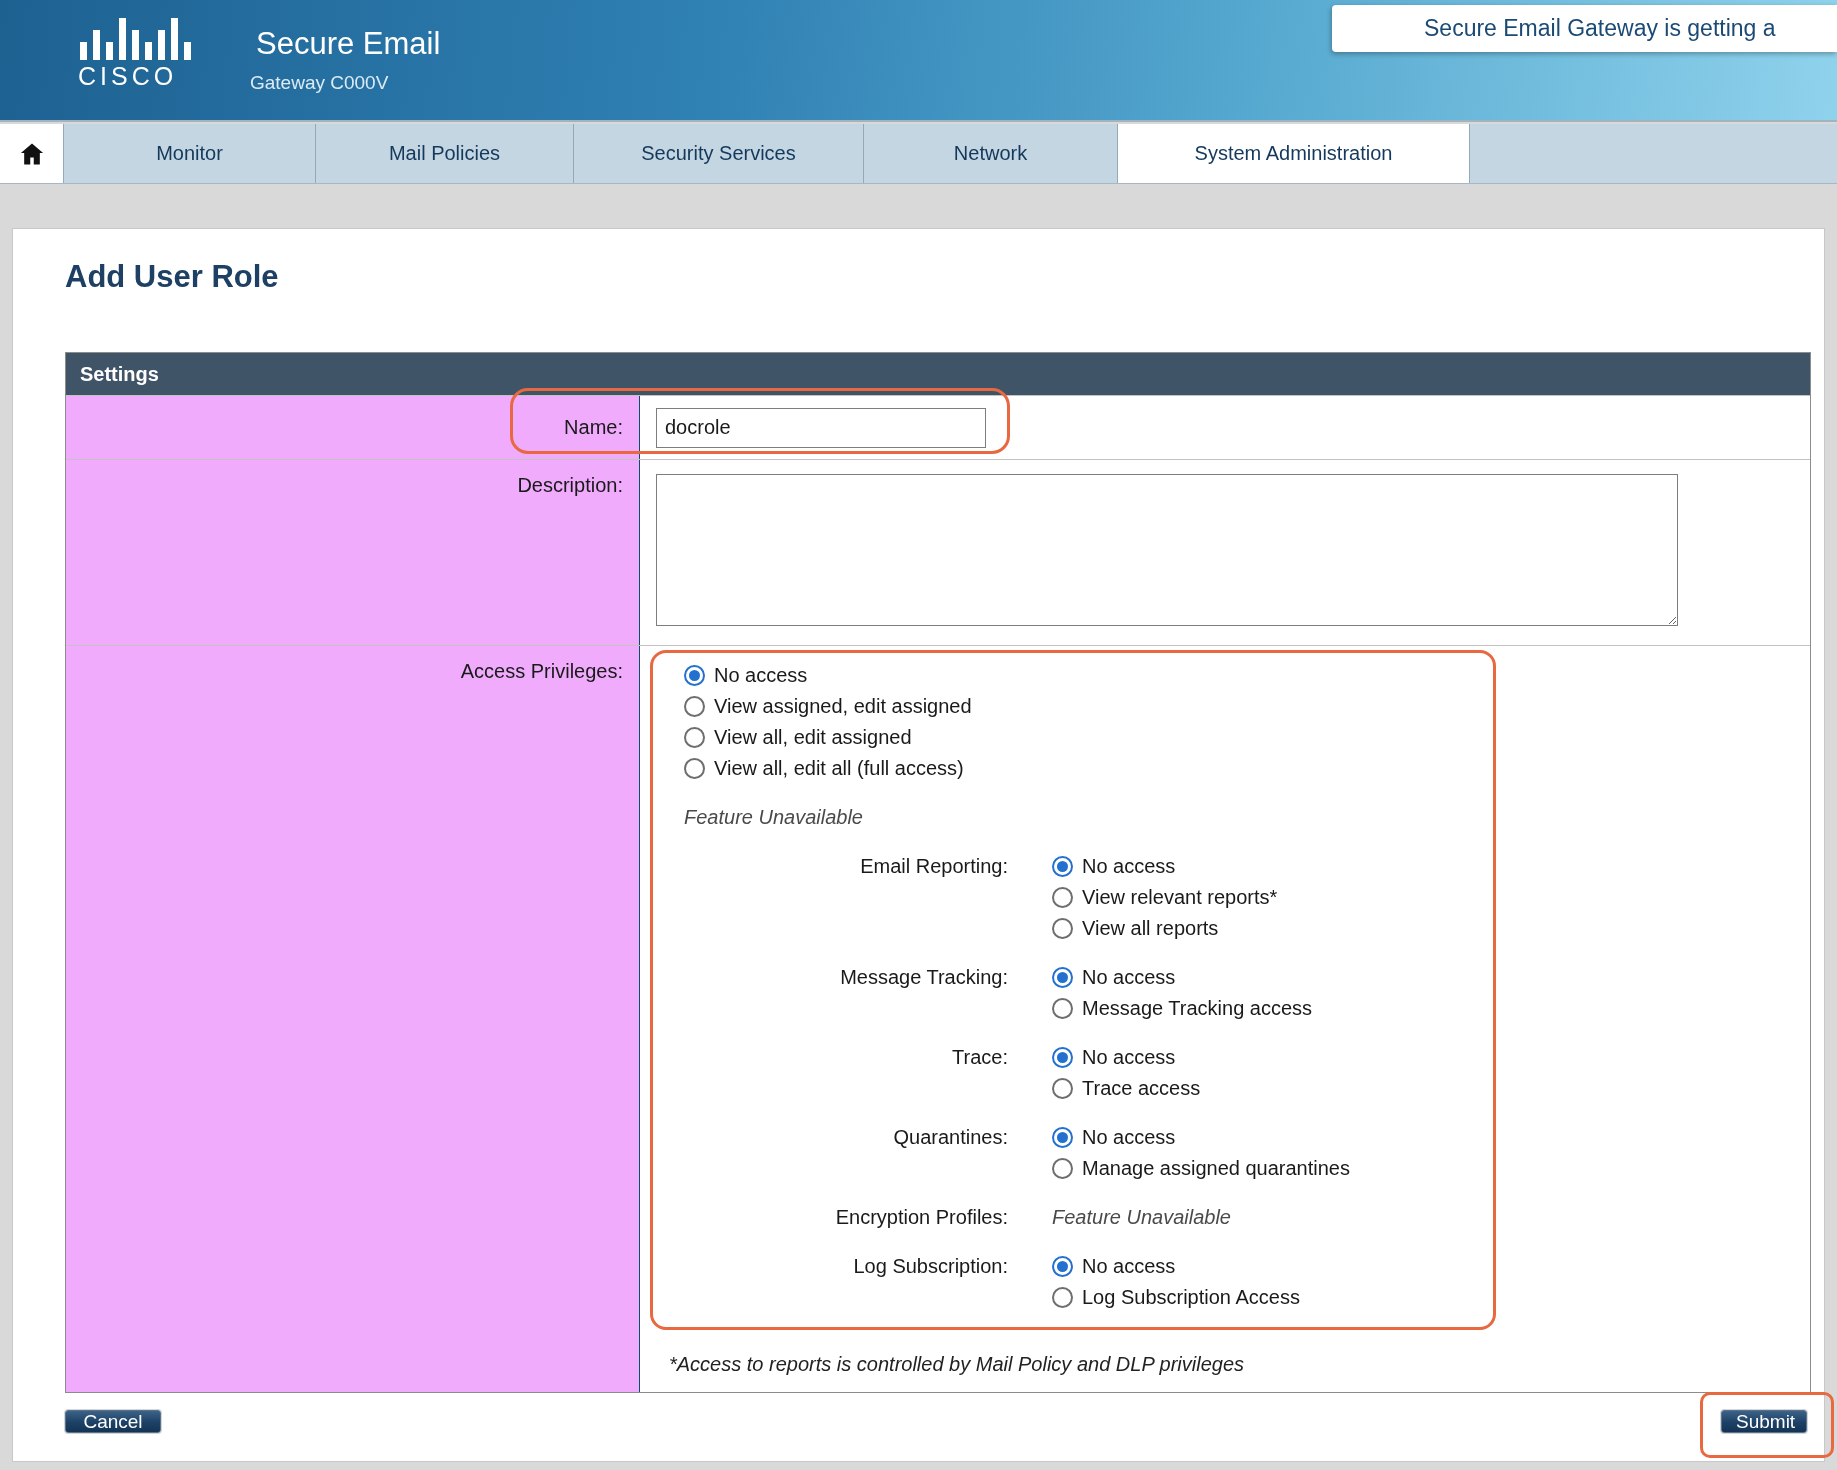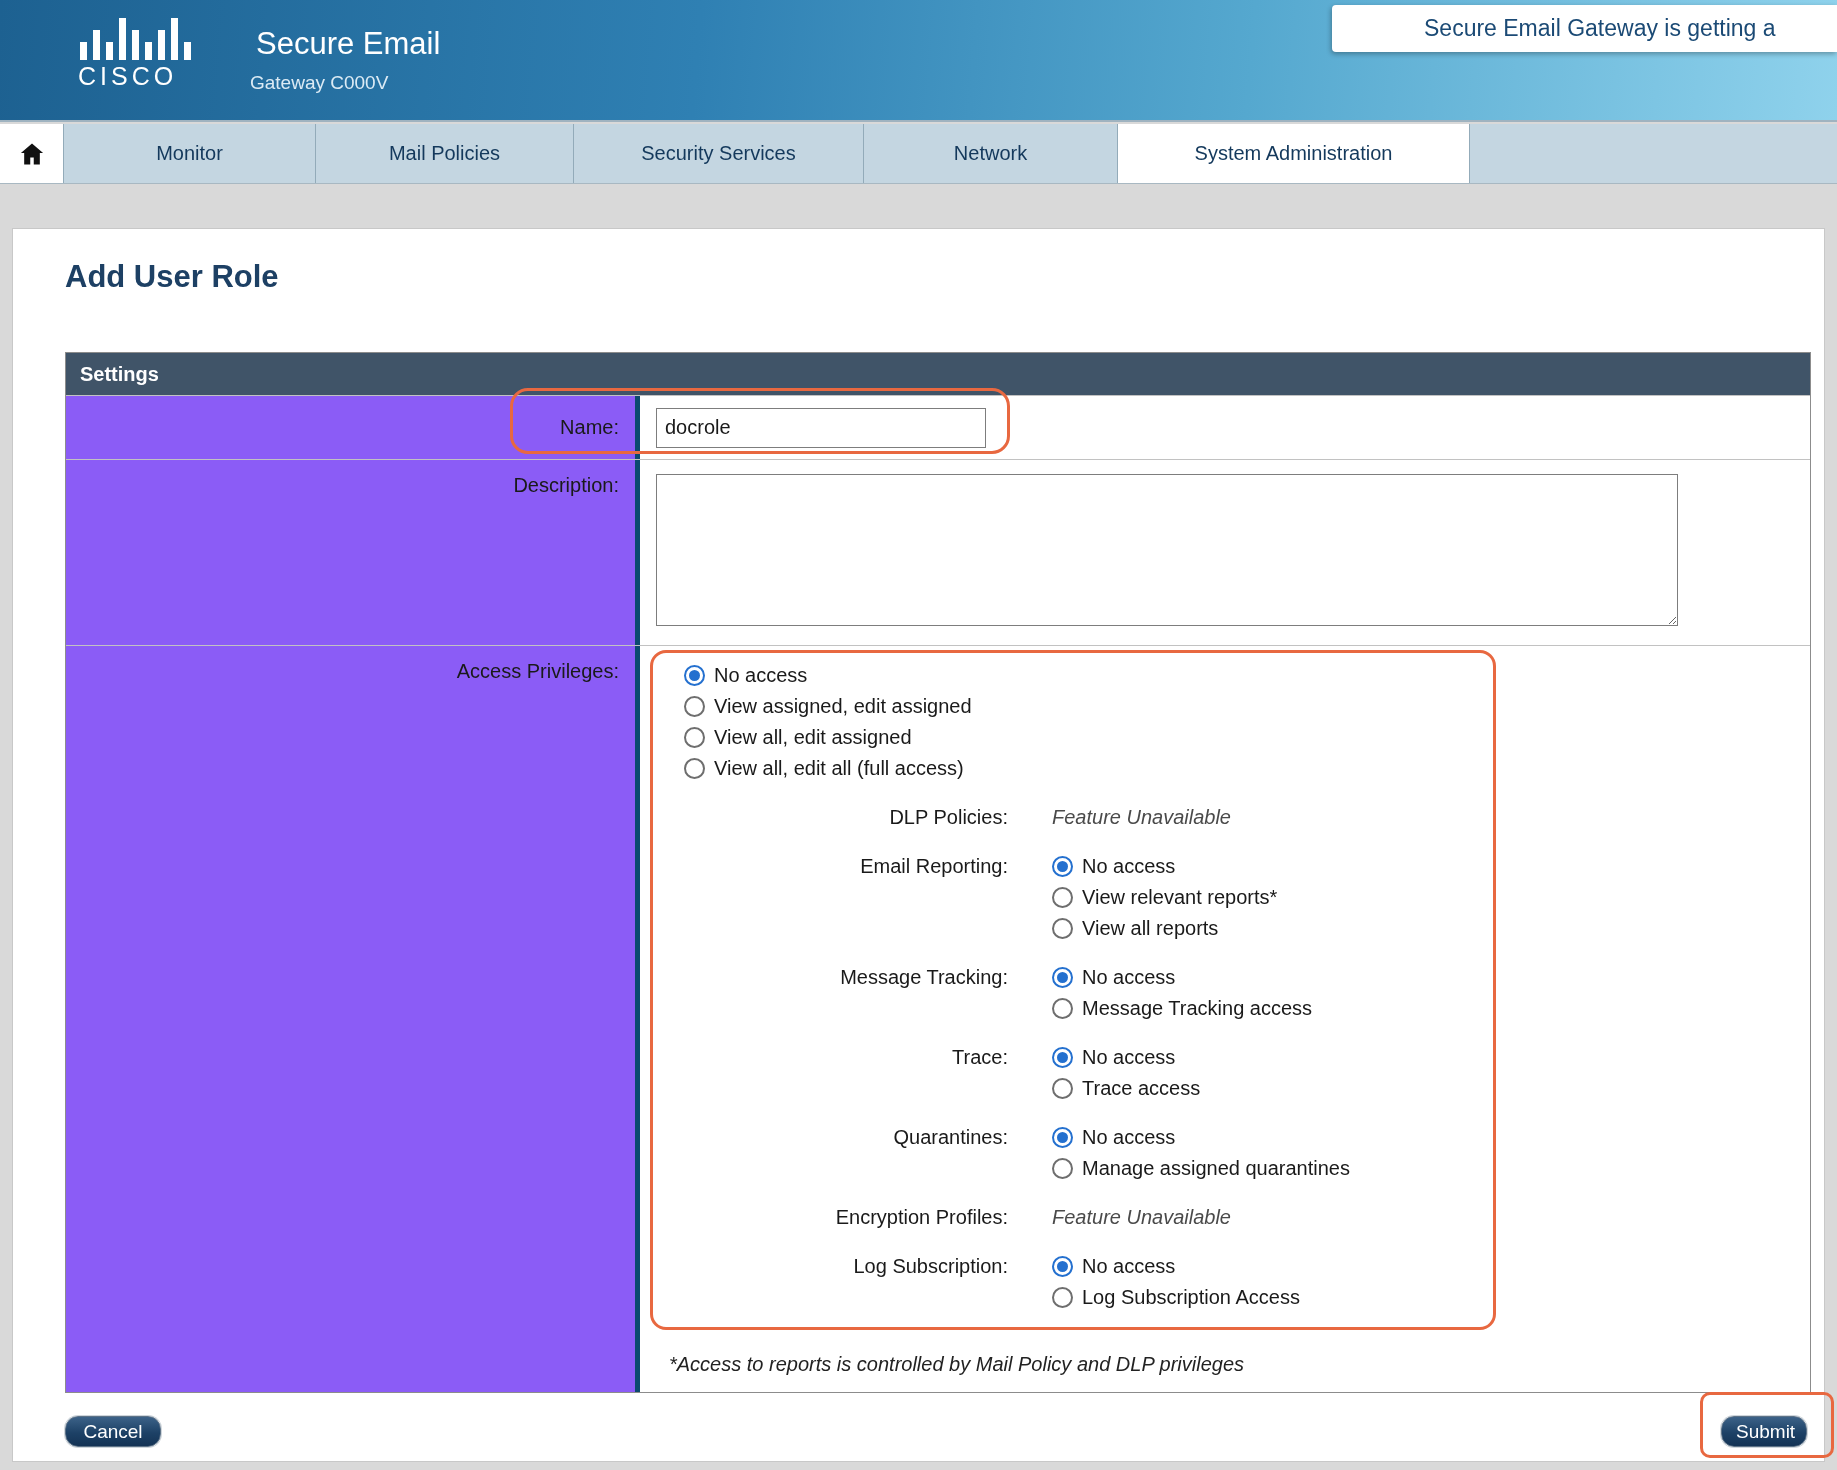--- a/index.html
+++ b/index.html
@@ -33,21 +33,21 @@
 
   
   .card { position:absolute; left:12px; top:228px; width:1813px; height:1234px; background:#fff;
     border:1px solid #c8c8c8; }
   .page-title { position:absolute; left:52px; top:30px; font-size:31px; font-weight:bold; color:#1d4064; }
 
   .settings-table { position:absolute; left:52px; top:123px; width:1746px; border:1px solid #8c8c8c; background:#fff; }
   .t-header { height:42px; line-height:42px; background:#405468; color:#fff; font-size:20px; font-weight:bold; padding-left:14px; }
   .t-row { display:flex; border-top:1px solid #c2c2c2; }
   .t-row:first-of-type { border-top:none; }
-  .t-label { flex:0 0 574px; background:#8b5cf6; border-right:5px solid #0c4a6e; text-align:right;
+  .t-label { flex:0 0 574px; background:#f0abfc; border-right:1px solid #0c4a6e; text-align:right;
     padding-right:16px; font-size:20px; color:#1a1a1a; }
   .t-content { flex:1; background:#fff; }
 
   .row-name { height:64px; }
   .row-name .t-label { line-height:62px; }
   .row-name .t-content { display:flex; align-items:center; padding-left:16px; }
   .name-input { width:330px; height:40px; border:1px solid #7d7d7d; padding:2px 8px; font-size:20px;
     font-family:"Liberation Sans","DejaVu Sans",sans-serif; color:#1a1a1a; }
 
   .row-desc { height:186px; }
@@ -63,23 +63,23 @@
   .priv-label { flex:0 0 368px; text-align:right; padding-right:16px; font-size:20px; color:#1a1a1a; line-height:31px; }
   .priv-opts { margin-left:28px; }
   .opt { display:flex; align-items:center; gap:9px; height:31px; font-size:20px; color:#1a1a1a; cursor:pointer; }
   .radio { flex:none; width:21px; height:21px; border-radius:50%; background:#fff; border:2px solid #6e6e6e; position:relative; }
   .radio.selected { border-color:#2470cf; }
   .radio.selected::after { content:""; position:absolute; left:3px; top:3px; right:3px; bottom:3px; border-radius:50%; background:#2470cf; }
   .feature-unavailable { font-style:italic; color:#4a4a4a; font-size:20px; line-height:31px; }
 
   .footnote { margin-top:40px; margin-left:13px; font-style:italic; font-size:20px; color:#222; }
 
-  .btn { position:absolute; height:31px; color:#fff; font-size:19px; font-family:"Liberation Sans","DejaVu Sans",sans-serif;
+  .btn { position:absolute; height:23px; color:#fff; font-size:19px; font-family:"Liberation Sans","DejaVu Sans",sans-serif;
     background:linear-gradient(180deg,#3c6288 0%,#1d4166 55%,#143355 100%);
-    border:1px solid #5d7287; border-radius:13px; box-shadow:0 0 0 1px #cfd6dc; cursor:pointer; padding:0 14px;margin-top:6px; }
+    border:1px solid #5d7287; border-radius:3px; box-shadow:0 0 0 1px #cfd6dc; cursor:pointer; padding:0 14px; }
   .btn.cancel { left:52px; top:1181px; width:96px; }
   .btn.submit { left:1708px; top:1181px; width:86px; }
 
   
   .ann { position:absolute; border:3px solid #e86840; pointer-events:none; }
   .ann-name   { left:510px;  top:388px;  width:500px; height:66px;  border-radius:18px; }
   .ann-access { left:650px;  top:650px;  width:846px; height:680px; border-radius:16px; }
   .ann-submit { left:1700px; top:1392px; width:134px; height:66px;  border-radius:10px; }
 </style>
 </head>
@@ -172,21 +172,20 @@
                 <span>View all, edit assigned</span>
               </label>
               <label class="opt">
                 <span class="radio"></span>
                 <span>View all, edit all (full access)</span>
               </label>
             </div>
           </div>
 
           <div class="priv-group">
-            <div class="priv-label">DLP Policies:</div>
             <div class="priv-opts">
               <div class="feature-unavailable">Feature Unavailable</div>
             </div>
           </div>
 
           <div class="priv-group">
             <div class="priv-label">Email Reporting:</div>
             <div class="priv-opts">
               <label class="opt">
                 <span class="radio selected"></span>

